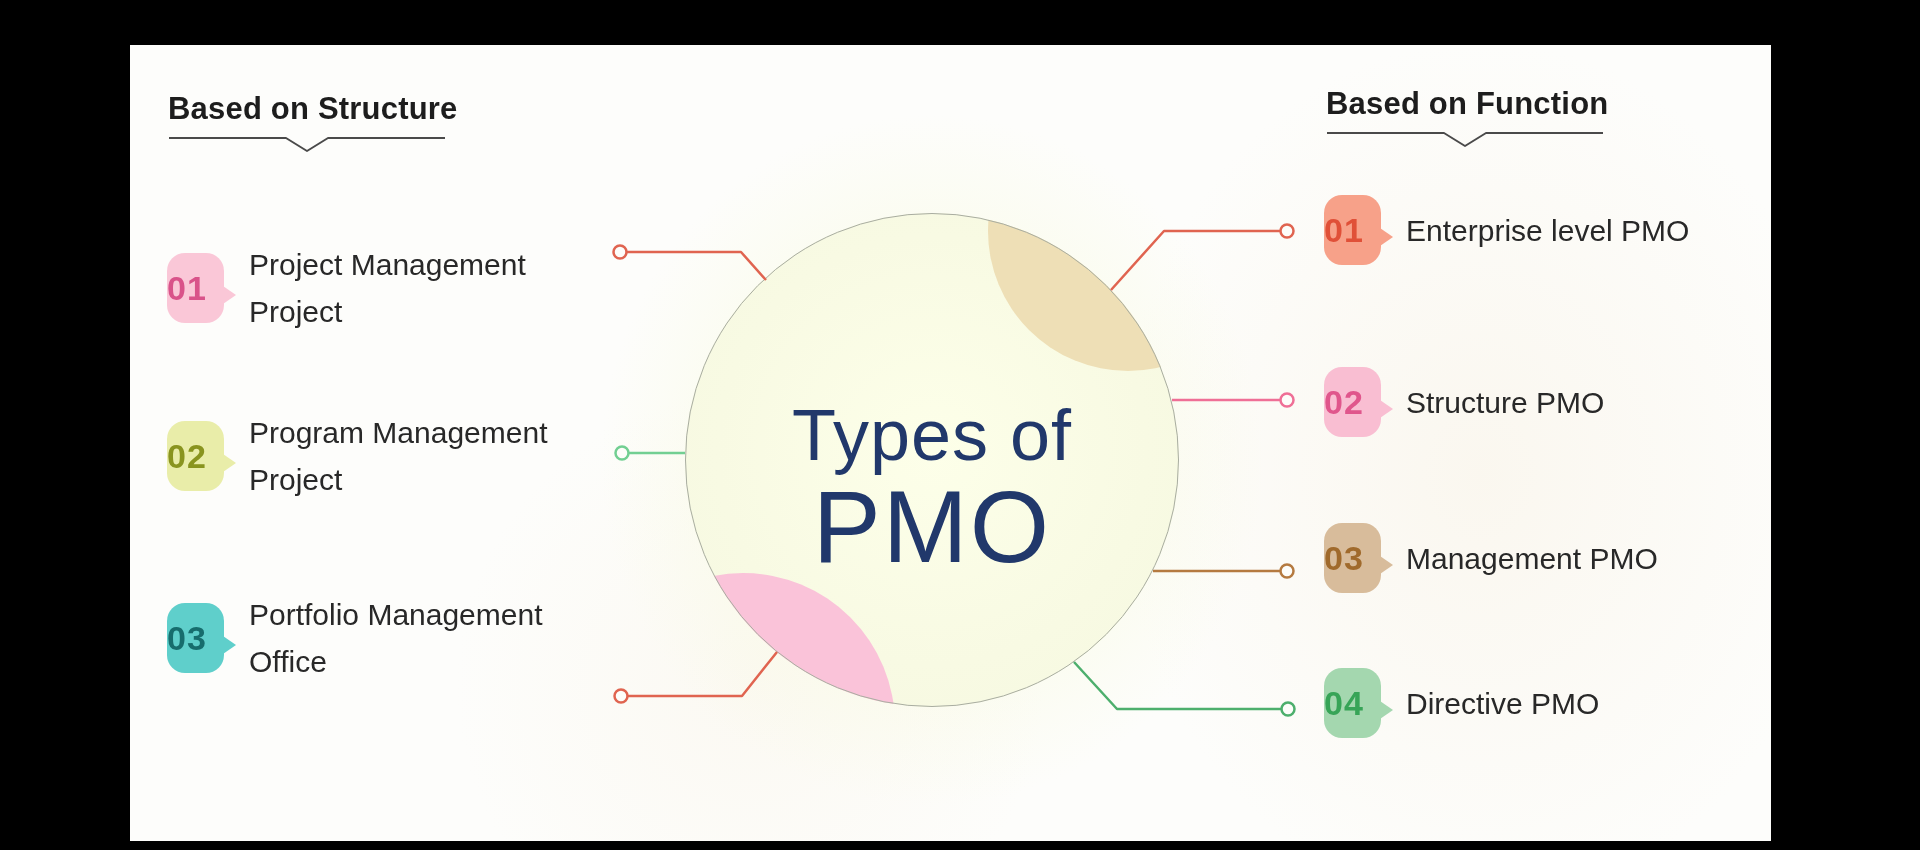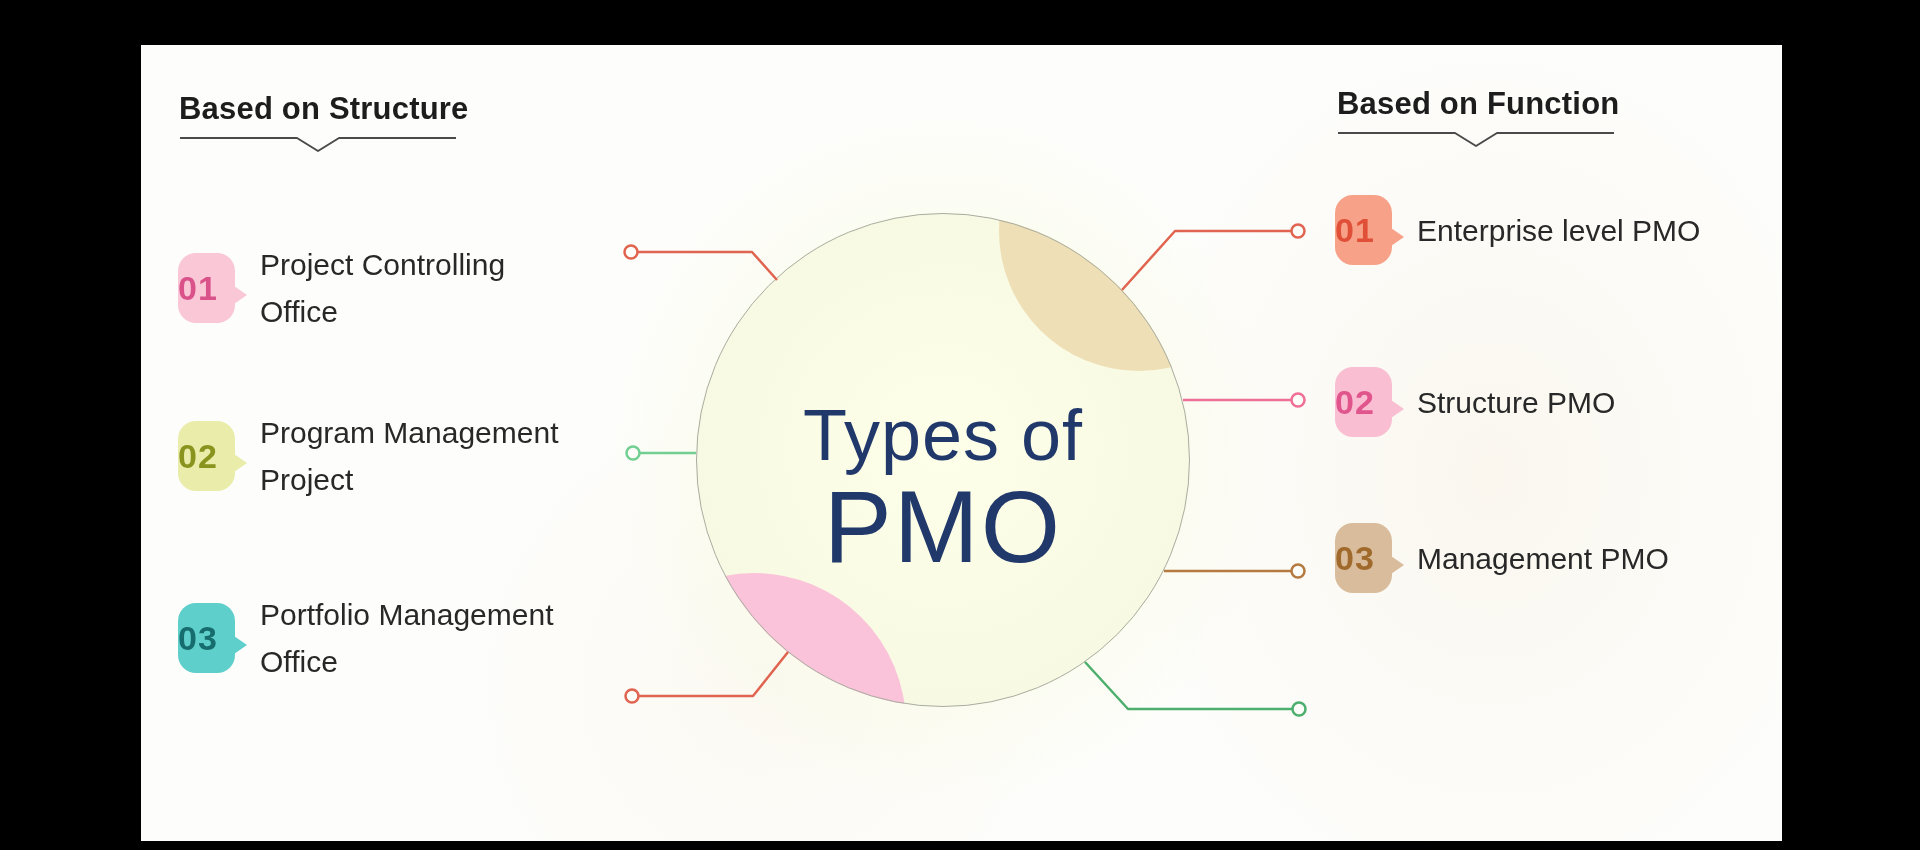--- a/index.html
+++ b/index.html
@@ -1,19 +1,19 @@
 <!DOCTYPE html>
 <html><head>
 <meta charset="utf-8">
 <style>
   html,body{margin:0;padding:0;background:#000;}
   *{box-sizing:border-box;}
   .stage{position:relative;width:1920px;height:850px;background:#000;overflow:hidden;
          font-family:"Liberation Sans","DejaVu Sans",sans-serif;}
-  .card{position:absolute;left:141px;top:45px;width:1641px;height:796px;
+  .card{position:absolute;left:130px;top:45px;width:1641px;height:796px;
         background:
           radial-gradient(460px 480px at 802px 415px, rgba(247,250,218,0.95), rgba(247,250,218,0) 72%),
           radial-gradient(520px 620px at 1350px 430px, rgba(250,246,237,0.85), rgba(250,246,237,0) 70%),
           radial-gradient(420px 420px at 620px 640px, rgba(251,248,240,0.8), rgba(251,248,240,0) 70%),
           #fdfdfb;}
   
   .hdr{position:absolute;z-index:4;}
   .hdr h3{margin:0;font-size:31px;font-weight:700;color:#1d1d1d;letter-spacing:.2px;}
   .hdr svg{display:block;margin-top:9px;}
   .hdr-left{left:38px;top:46px;}
@@ -94,21 +94,21 @@
         <circle cx="1157" cy="526" r="6.5" fill="#fdfdfa" stroke="#b57a40" stroke-width="2.5"></circle>
         <polyline points="944,617 987,664 1151,664" fill="none" stroke="#4daf6d" stroke-width="2.5" stroke-linejoin="round"></polyline>
         <circle cx="1158" cy="664" r="6.5" fill="#fdfdfa" stroke="#4daf6d" stroke-width="2.5"></circle>
       </svg>
 
     <div class="row row-l1">
       <div class="badge" style="background: rgb(250, 199, 215); color: rgb(250, 199, 215);">
         <span class="badge-num" style="color: rgb(217, 83, 138);">01</span>
         <span class="badge-tail"></span>
       </div>
-      <div class="row-label left-label">Project Controlling Office</div>
+      <div class="row-label left-label">Project Management Project</div>
     </div>
 
     <div class="row row-l2">
       <div class="badge" style="background: rgb(233, 237, 169); color: rgb(233, 237, 169);">
         <span class="badge-num" style="color: rgb(137, 148, 31);">02</span>
         <span class="badge-tail"></span>
       </div>
       <div class="row-label left-label">Program Management Project</div>
     </div>
 
@@ -137,15 +137,22 @@
     </div>
 
     <div class="row row-r3">
       <div class="badge" style="background: rgb(216, 188, 155); color: rgb(216, 188, 155);">
         <span class="badge-num" style="color: rgb(160, 106, 44);">03</span>
         <span class="badge-tail"></span>
       </div>
       <div class="row-label right-label">Management PMO</div>
     </div>
 
+    <div class="row row-r4">
+      <div class="badge" style="background: rgb(164, 215, 175); color: rgb(164, 215, 175);">
+        <span class="badge-num" style="color: rgb(55, 164, 87);">04</span>
+        <span class="badge-tail"></span>
+      </div>
+      <div class="row-label right-label">Directive PMO</div>
+    </div>
 
   </div>
 </div>
 
 </body></html>

